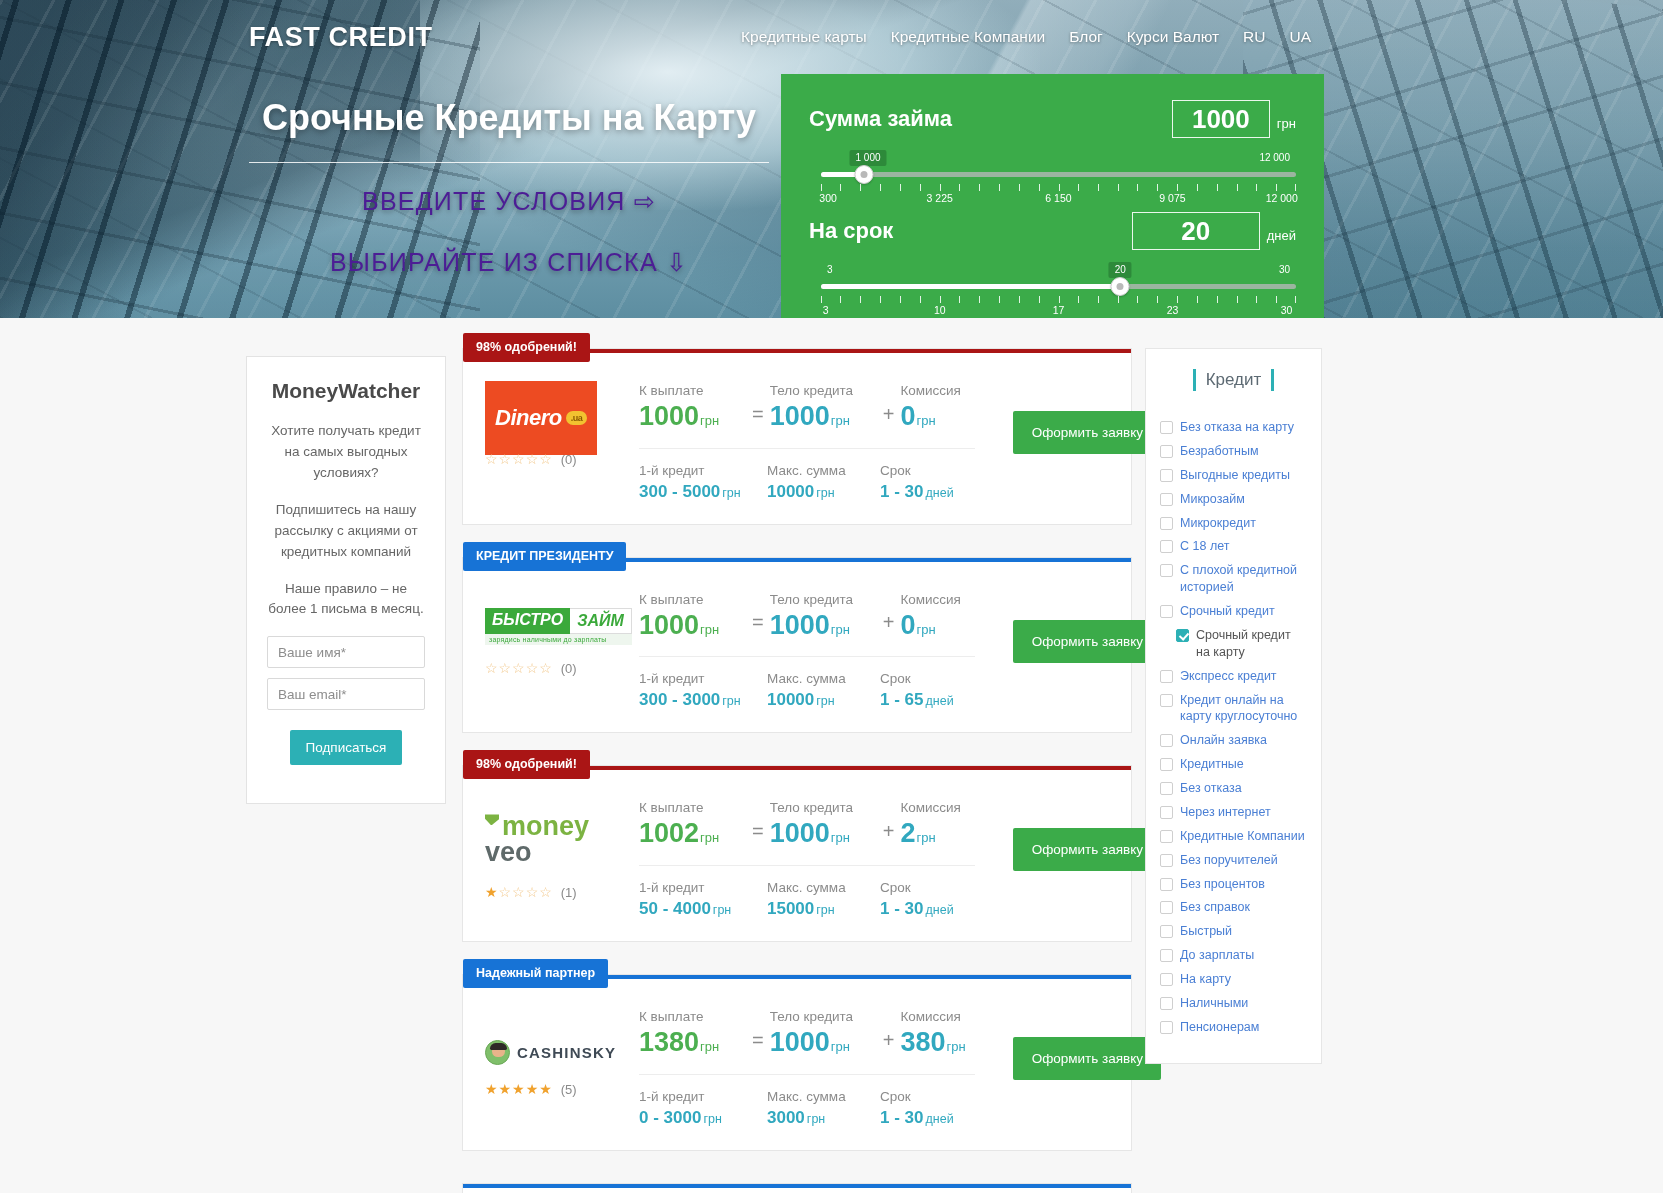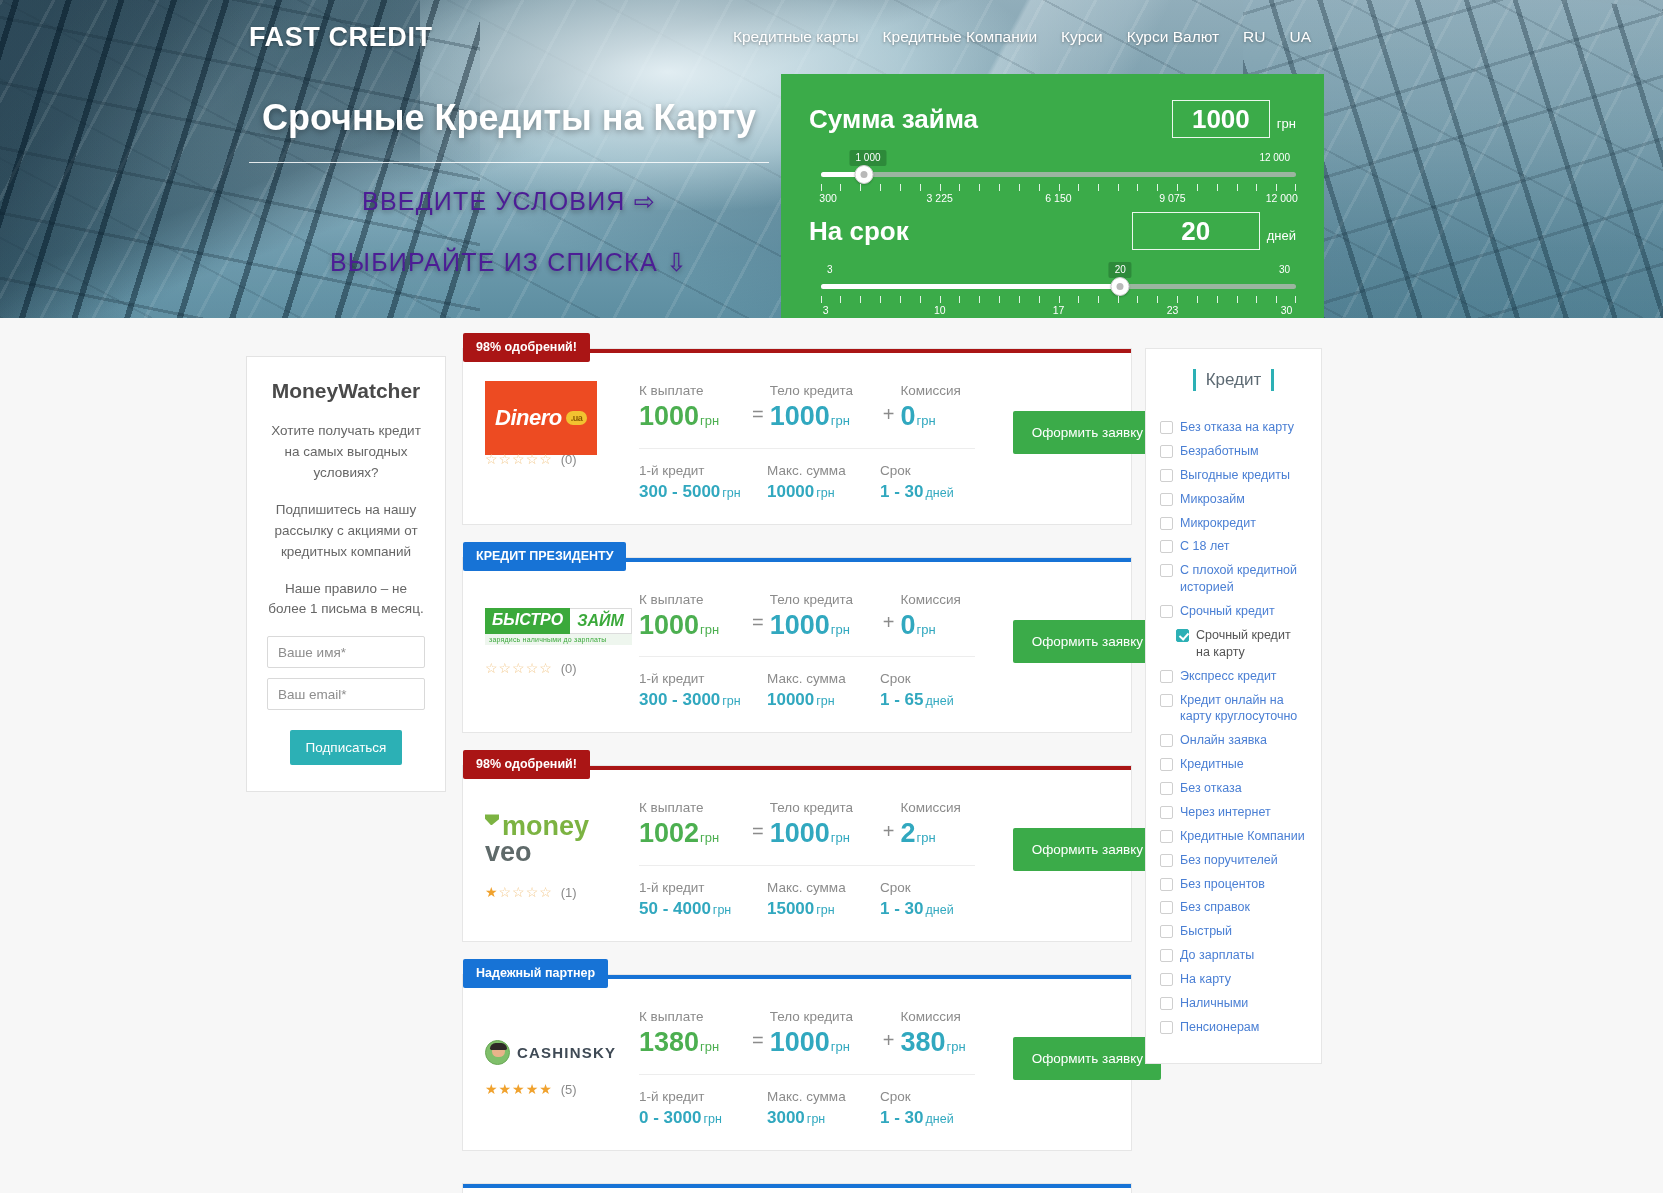--- a/index.html
+++ b/index.html
@@ -103,21 +103,21 @@
   .hero-sub:last-child { margin-bottom:12px; }
 
   
   .calc {
     position:absolute; left:781px; top:74px; width:543px; height:244px;
     background:#3bab49;
     z-index:6;
     padding:26px 28px 0 28px;
   }
   .calc-row { display:flex; align-items:center; }
-  .calc-label { color:#fff; font-size:26px; font-weight:bold; }
+  .calc-label { color:#fff; font-size:22px; font-weight:bold; }
   .calc-field {
     margin-left:auto;
     display:flex; align-items:baseline;
   }
   .calc-input {
     border:1px solid rgba(255,255,255,.9);
     background:transparent;
     color:#fff; font-size:26px; font-weight:bold;
     text-align:center;
     width:98px; height:38px; line-height:36px;
@@ -165,21 +165,21 @@
   
   .main {
     position:absolute; top:318px; left:0; right:0; bottom:0;
     background:#f7f7f7;
   }
 
   
   .widget {
     position:absolute; left:246px; top:38px; width:200px;
     background:#fff; border:1px solid #e3e3e3;
-    padding:22px 20px 26px 20px;
+    padding:22px 20px 38px 20px;
     text-align:center;
   }
   .widget-title { font-size:21px; font-weight:bold; color:#4a4a4a; margin-bottom:18px; }
   .widget p { font-size:13.5px; color:#666; line-height:1.55; margin:0 0 16px 0; }
   .widget input[type=text] {
     width:100%; height:32px; border:1px solid #d9d9d9;
     padding:0 10px; font-size:13.5px; color:#7a7a7a;
     margin-bottom:10px; outline:none; border-radius:2px;
   }
   .widget input::placeholder { color:#8d8d8d; }
@@ -311,21 +311,21 @@
   <div class="hero-bg"></div>
   <div class="hero-sky"></div>
   <div class="hero-glass-left"></div>
   <div class="hero-glass-right"></div>
 
   <div class="nav">
     <div class="brand">FAST CREDIT</div>
     <div class="nav-links">
       <a href="#">Кредитные карты</a>
       <a href="#">Кредитные Компании</a>
-      <a href="#">Курси</a>
+      <a href="#">Блог</a>
       <a href="#">Курси Валют</a>
       <a href="#">RU</a>
       <a href="#">UA</a>
     </div>
   </div>
 
   <div class="hero-copy">
     <h1 class="hero-title">Срочные Кредиты на Карту</h1>
     <div class="hero-rule"></div>
     <p class="hero-sub">ВВЕДИТЕ УСЛОВИЯ ⇨</p>

